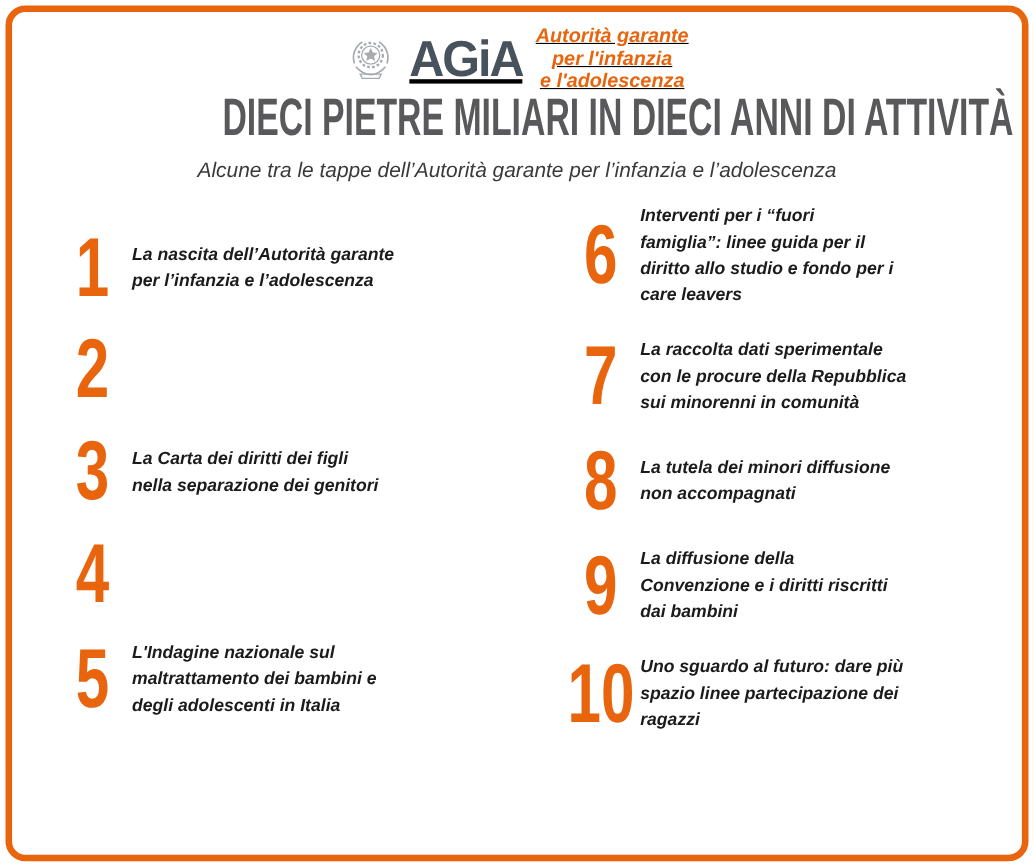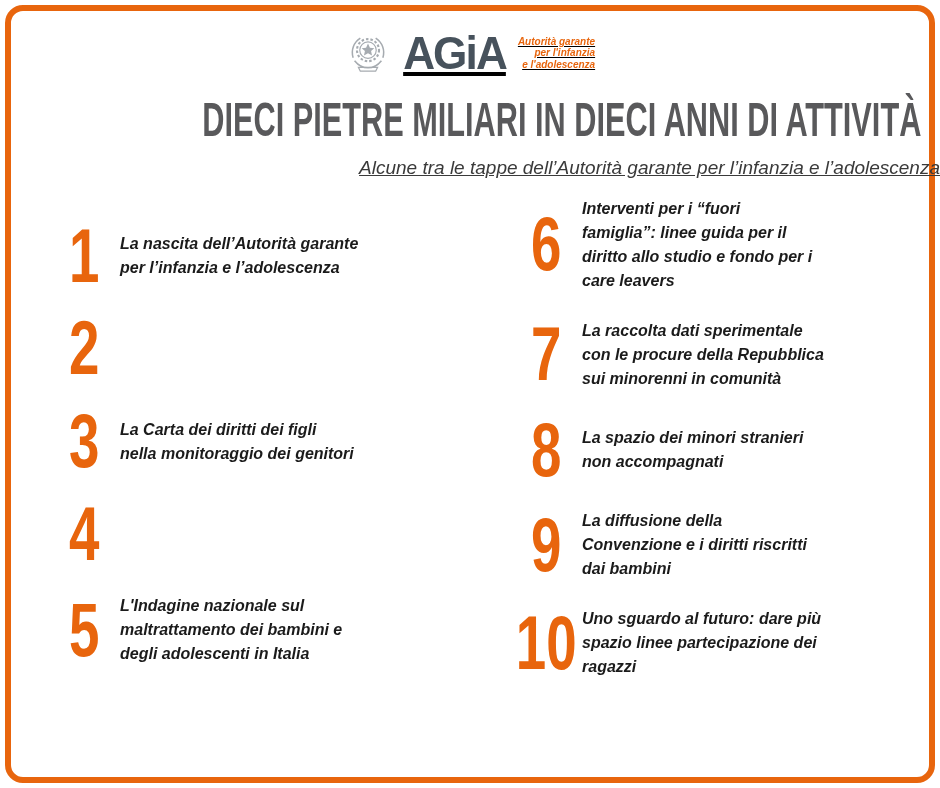--- a/index.html
+++ b/index.html
@@ -28,34 +28,34 @@
   
   .logo-row{display:flex;align-items:center;justify-content:center;gap:10px;height:54px;text-decoration:underline;}
   .emblem{width:46px;height:44px;flex:none;}
   .logo-acronym{
     font-size:46px;font-weight:800;color:var(--slate);
     letter-spacing:-2px;line-height:1;
     transform:scaleX(.96);transform-origin:center;
   }
   .logo-tagline{
     color:var(--orange);font-style:italic;font-weight:700;
-    font-size:10px;line-height:1.15;text-align:right;
+    font-size:18px;line-height:1.15;text-align:center;
   }
 
   
-  .title-wrap{margin-top:16px;white-space:nowrap;}
+  .title-wrap{margin-top:4px;white-space:nowrap;}
   .title{
     display:inline-block;
     font-size:48px;font-weight:700;color:var(--title-gray);
     line-height:1;letter-spacing:0;
     transform:scaleX(.64);transform-origin:center;
   }
   .subtitle{
-    margin-top:10px;text-align:right;
-    font-style:italic;font-size:19px;color:#3A3A3A;line-height:1.5;text-decoration:underline;
+    margin-top:10px;text-align:center;
+    font-style:italic;font-size:19px;color:#3A3A3A;line-height:1.5;
   }
 
   
   .grid{
     display:grid;grid-template-columns:1fr 1fr;column-gap:72px;
     padding:14px 40px 0 48px;
   }
   .col{display:flex;flex-direction:column;gap:26px;}
   .col-left{padding-top:26px;}
   .item{display:flex;align-items:center;}
@@ -117,21 +117,21 @@
       <div class="item">
         <div class="num-box">
             <div class="num">2</div>
           </div>
       </div>
       <div class="item">
         <div class="num-box">
             <div class="num">3</div>
           </div>
         <div class="item-text">La Carta dei diritti dei figli
-nella monitoraggio dei genitori</div>
+nella separazione dei genitori</div>
       </div>
       <div class="item">
         <div class="num-box">
             <div class="num">4</div>
           </div>
       </div>
       <div class="item">
         <div class="num-box">
             <div class="num">5</div>
           </div>
@@ -156,21 +156,21 @@
             <div class="num">7</div>
           </div>
         <div class="item-text">La raccolta dati sperimentale
 con le procure della Repubblica
 sui minorenni in comunità</div>
       </div>
       <div class="item">
         <div class="num-box">
             <div class="num">8</div>
           </div>
-        <div class="item-text">La spazio dei minori stranieri
+        <div class="item-text">La tutela dei minori diffusione
 non accompagnati</div>
       </div>
       <div class="item">
         <div class="num-box">
             <div class="num">9</div>
           </div>
         <div class="item-text">La diffusione della
 Convenzione e i diritti riscritti
 dai bambini</div>
       </div>

